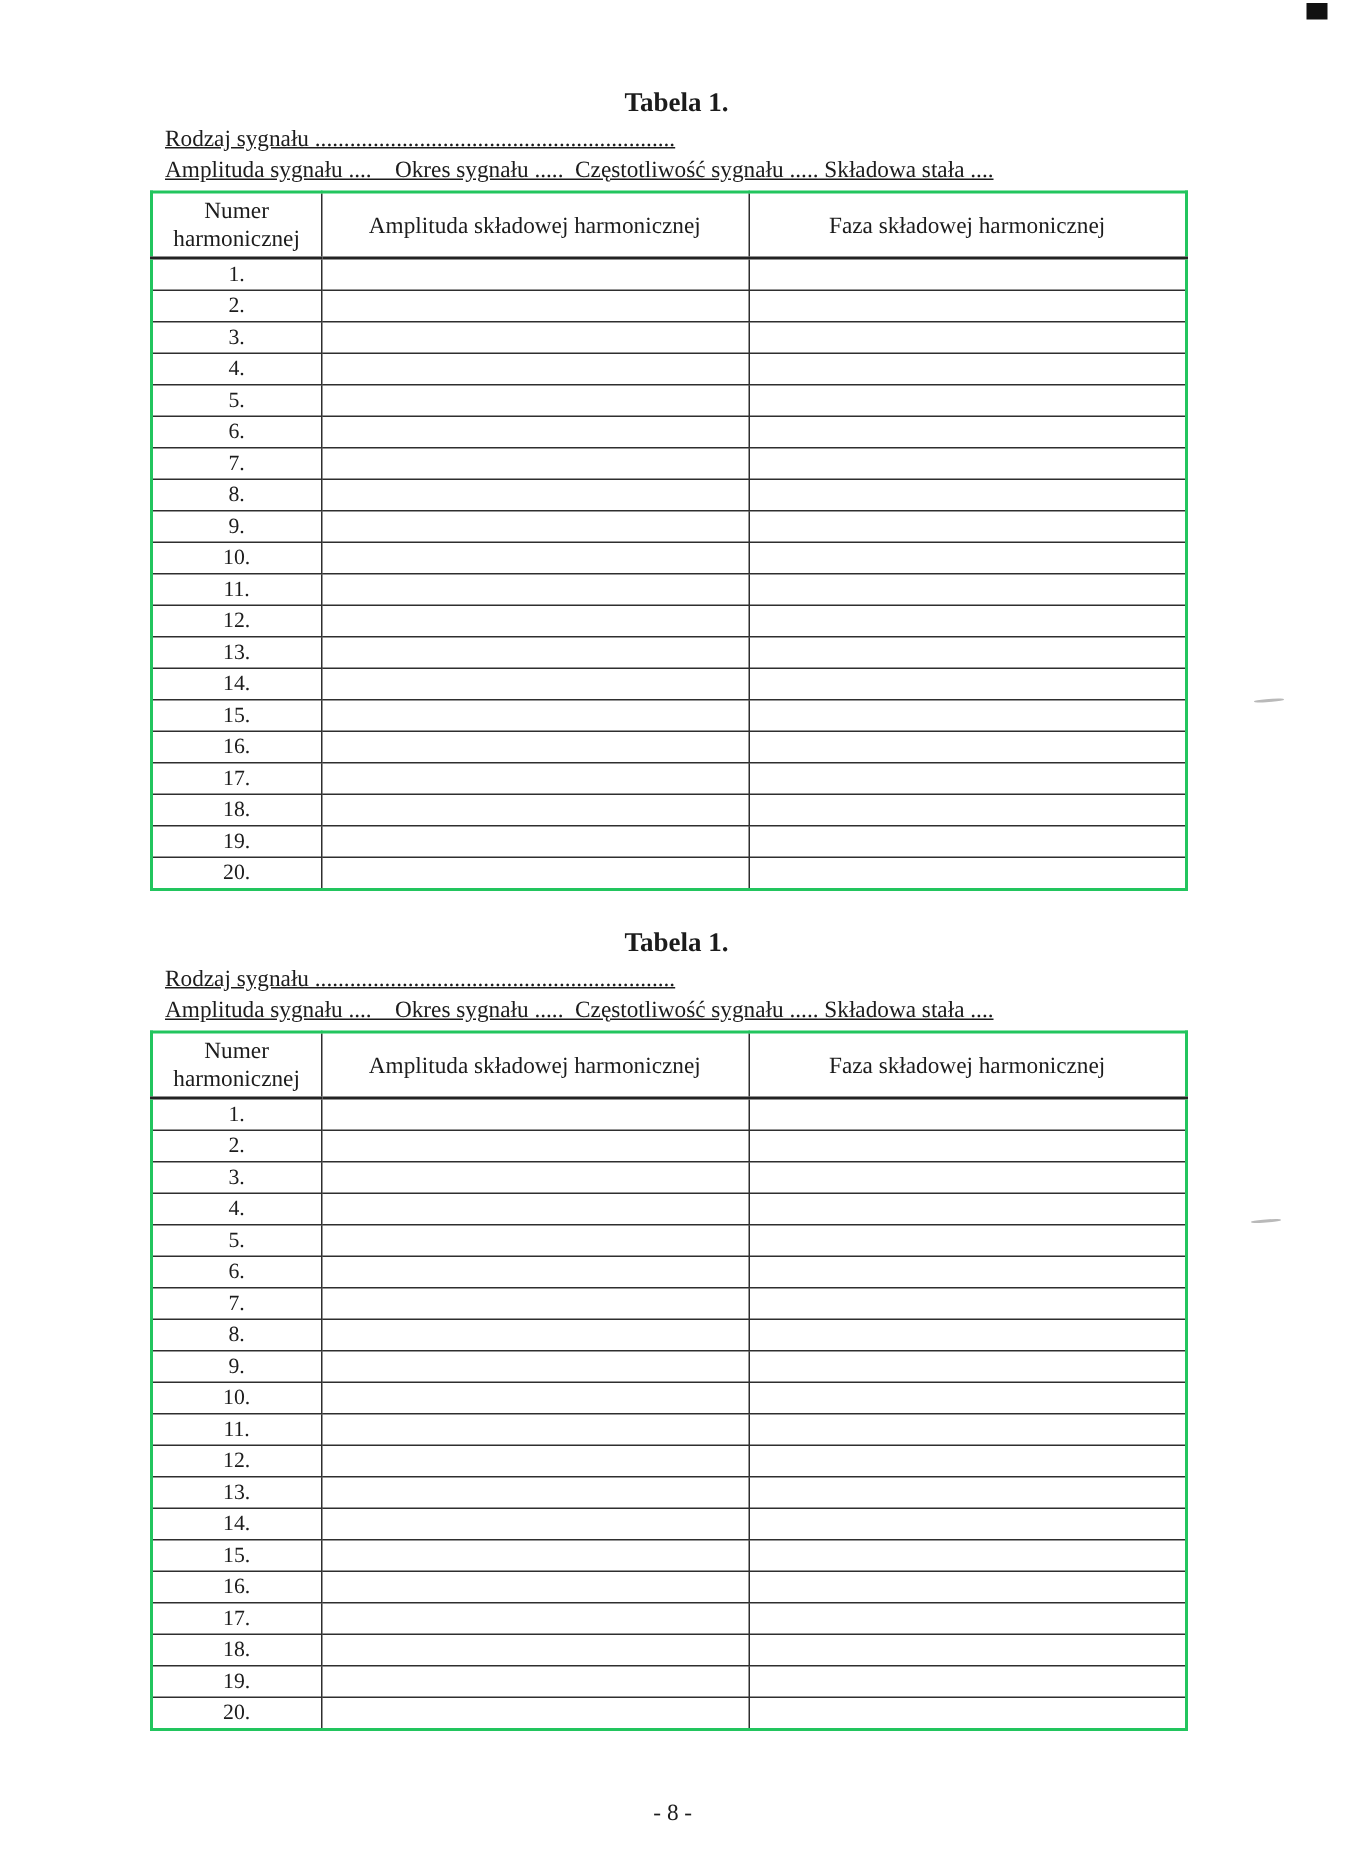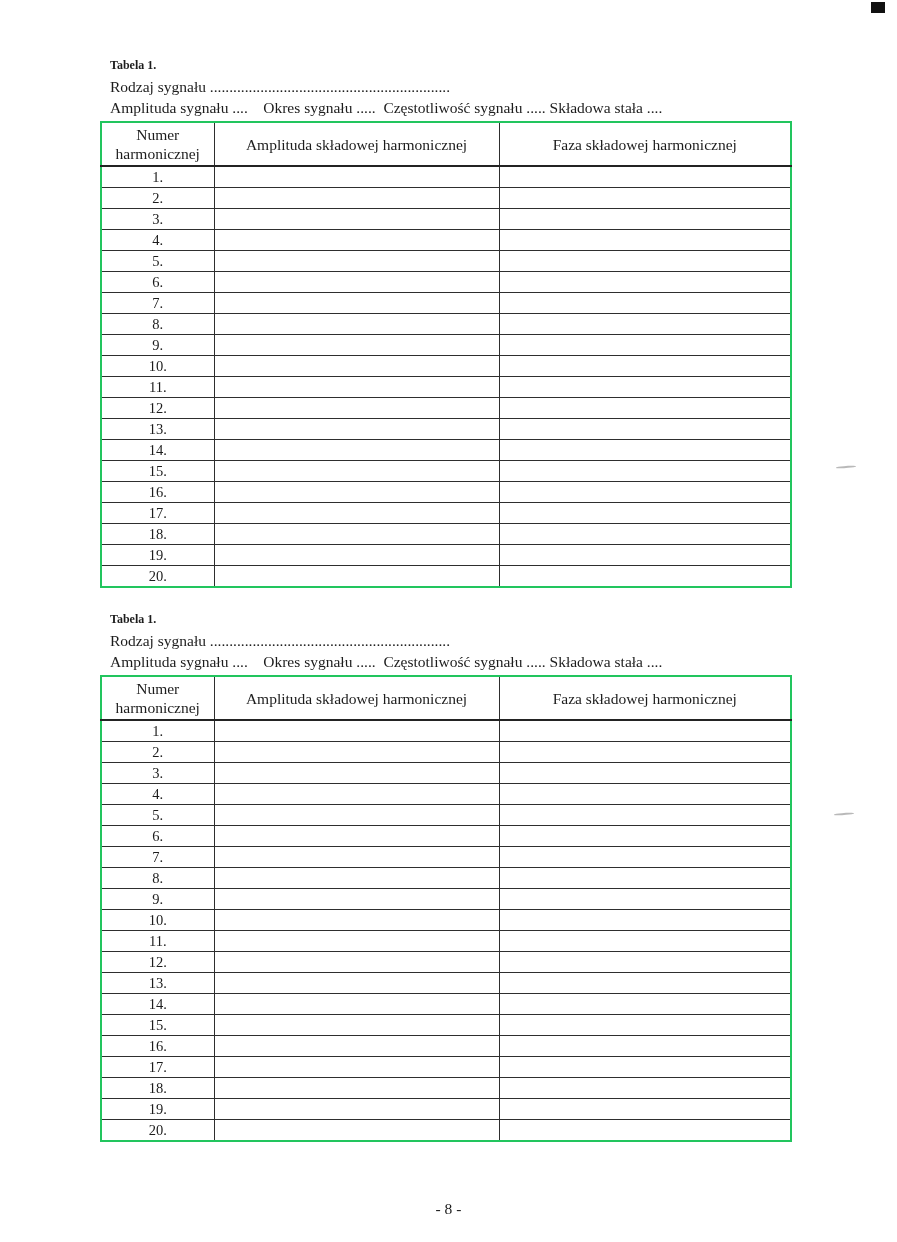--- a/index.html
+++ b/index.html
@@ -35,29 +35,31 @@
   .side-dash.two { left: 834px; top: 813px; transform: rotate(-4deg); }
   .content {
     position: absolute;
     left: 100px;
     top: 58px;
     width: 692px;
   }
   .table-block + .table-block { margin-top: 24px; }
   .tbl-title {
     font-weight: bold;
-    font-size: 12px;
+    font-size: 18px;
     margin-left: 10px;
     margin-bottom: 3px;
+    text-align: center;
   }
   .line {
     font-size: 15.5px;
     margin-left: 10px;
     white-space: pre;
     line-height: 21px;
+    text-decoration: underline;
   }
   table {
     border-collapse: collapse;
     width: 100%;
     table-layout: fixed;
     margin-top: 3px;
     border: 2px solid #22c55e;
   }
   th, td { border: 1px solid #2e2e2e; }
   thead th {

